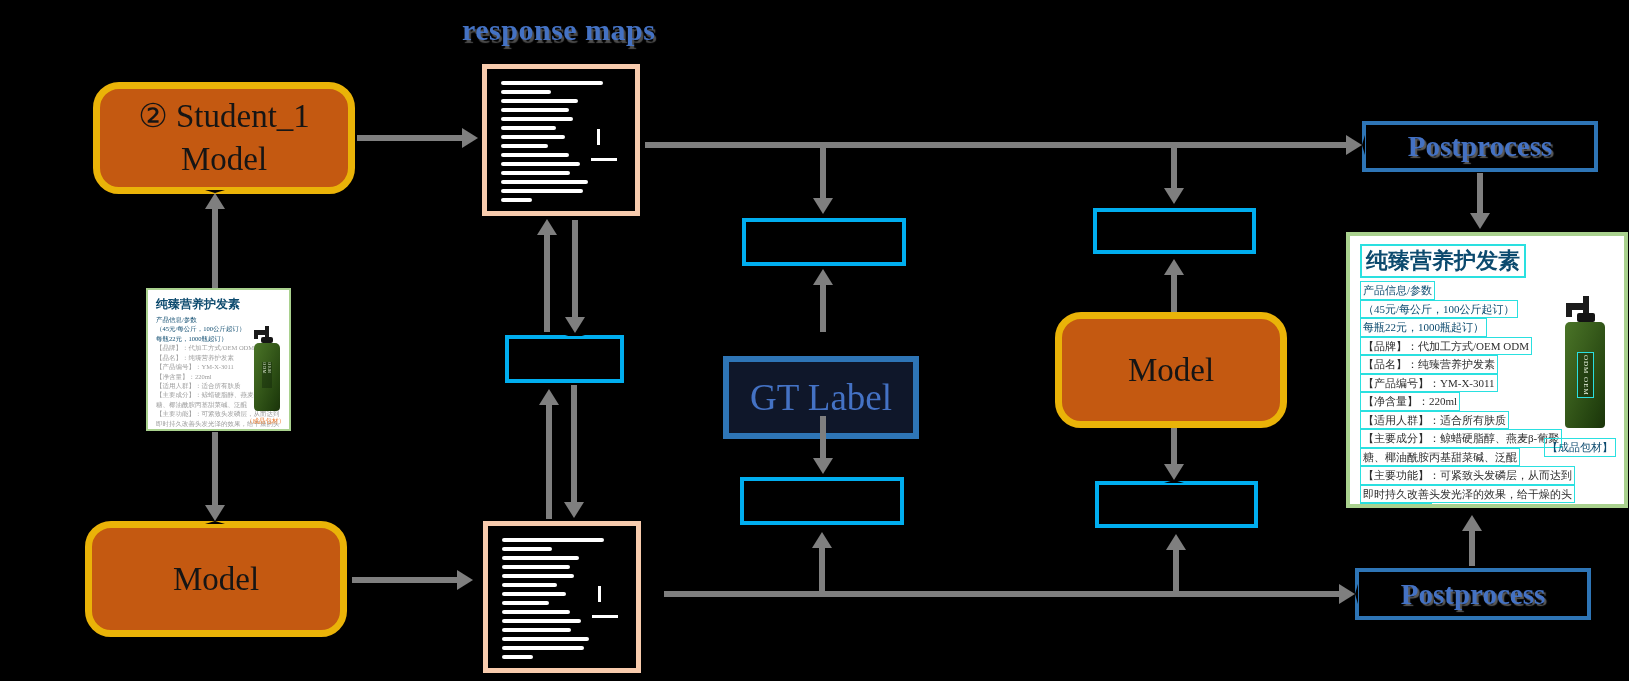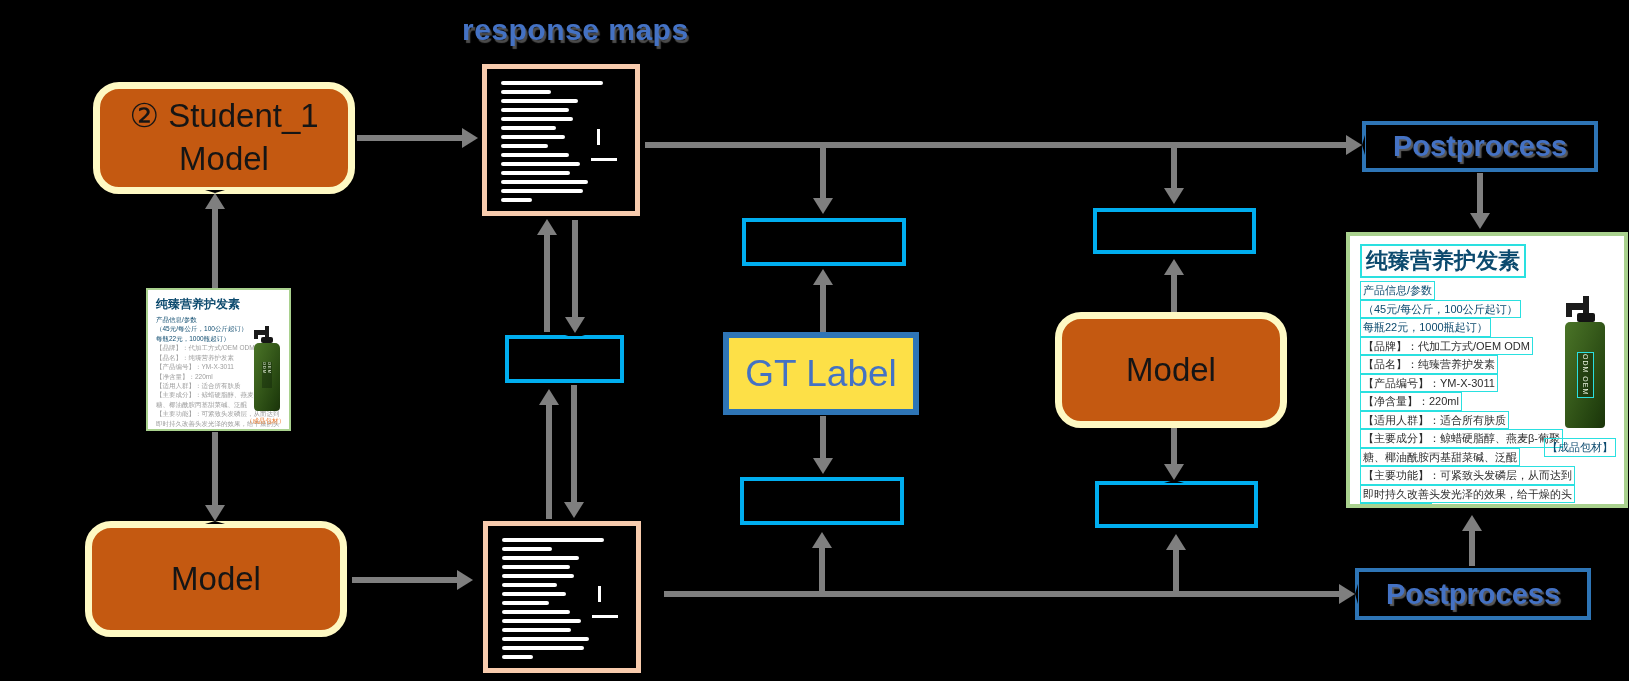--- a/index.html
+++ b/index.html
@@ -1,44 +1,44 @@
 <!DOCTYPE html>
 <html><head>
 <meta charset="utf-8">
 <style>
   html,body{margin:0;padding:0;background:#000;}
   .canvas{
     position:relative;width:1629px;height:681px;background:#000;overflow:hidden;
-    font-family:Liberation Sans, sans-serif;
+    font-family:Liberation Serif, serif;
   }
   
   .big-label{
     position:absolute;color:#4472C4;font-weight:bold;
     text-shadow:2px 3px 1px #4d4d4d;letter-spacing:.5px;white-space:nowrap;
   }
   
   .node-orange{
     position:absolute;box-sizing:border-box;background:#C45911;
-    border:7px solid #fef9c3;border-radius:26px;color:#151515;
+    border:7px solid #eab308;border-radius:26px;color:#151515;
     display:flex;flex-direction:column;justify-content:center;align-items:center;
     font-size:33px;line-height:1.3;text-align:center;
   }
   
   .cyan-box{position:absolute;box-sizing:border-box;border:4px solid #00AEEF;background:transparent;}
   
   .map-box{position:absolute;box-sizing:border-box;background:#000;border:5px solid #F8CBAD;}
   .map-lines{position:absolute;left:14px;right:10px;top:12px;bottom:8px;}
   .map-line{height:4px;background:#fff;border-radius:2px;margin-bottom:5px;}
   .map-dash-v{position:absolute;width:3px;height:16px;background:#fff;left:74%;top:42%;}
   .map-dash-h{position:absolute;width:18%;height:3px;background:#fff;left:70%;top:63%;}
   
   .gt-box{
-    position:absolute;box-sizing:border-box;background:#fde047;border:6px solid #2E75B6;
+    position:absolute;box-sizing:border-box;background:#0f172a;border:6px solid #2E75B6;
     display:flex;align-items:center;justify-content:center;
-    color:#4472C4;font-size:37px;
+    color:#4472C4;font-size:37px;margin-top:24px;
   }
   
   .pp-box{
     position:absolute;box-sizing:border-box;background:#000;border:4px solid #2E75B6;
     display:flex;align-items:center;justify-content:center;
     color:#4472C4;font-weight:bold;font-size:29px;text-shadow:2px 2px 1px #5a5a5a;
   }
   
   .card{position:absolute;box-sizing:border-box;background:#fff;border:3px solid #A9D18E;overflow:hidden;}
   .card-inner{position:absolute;inset:0;padding:6px 8px;box-sizing:border-box;}

